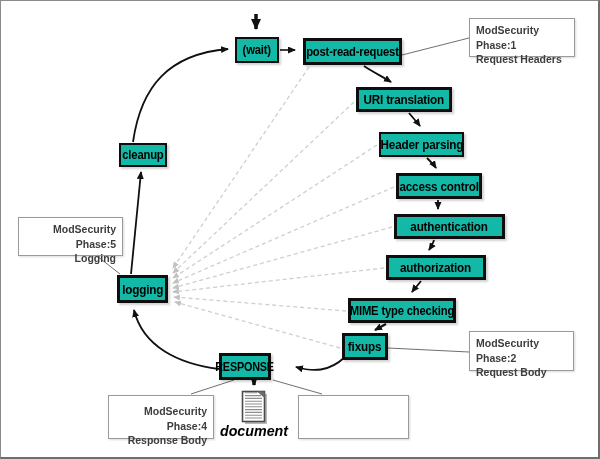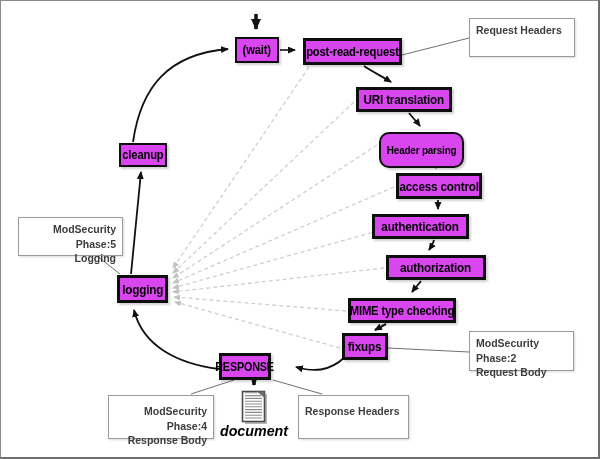--- a/index.html
+++ b/index.html
@@ -4,21 +4,21 @@
 <style>
   html,body{margin:0;padding:0;background:#fff;font-family:"Liberation Sans",sans-serif;}
   #stage{
     position:relative;width:600px;height:459px;background:#ffffff;
     border:1px solid #8a8a8a;border-right:2px solid #6e6e6e;border-bottom:2px solid #6e6e6e;
     box-sizing:border-box;overflow:hidden;
   }
   #wires{position:absolute;left:0;top:0;z-index:1;}
   .node{
     position:absolute;z-index:2;box-sizing:border-box;
-    background:#d946ef;border:3px solid #0e0e0e;
+    background:#14b8a6;border:3px solid #0e0e0e;
     display:flex;align-items:center;justify-content:center;
     color:#000;font-weight:bold;font-size:13px;white-space:nowrap;
     box-shadow:2px 2px 2px rgba(0,0,0,0.18);
   }
   .node .lbl{transform:scaleX(0.9);letter-spacing:-0.2px;}
   .thin{border-width:2px;}
   .ann{
     position:absolute;z-index:2;box-sizing:border-box;
     background:#ffffff;border:1px solid #9a9a9a;
     color:#3d3d3d;font-weight:bold;font-size:10.5px;line-height:1.4;
@@ -94,29 +94,29 @@
   </div>
 
   <div class="node" style="left:302px;top:37px;width:99px;height:27px;font-size:12.5px;">
     <span class="lbl">post-read-request</span>
   </div>
 
   <div class="node" style="left:355px;top:86px;width:96px;height:25px;">
     <span class="lbl">URI translation</span>
   </div>
 
-  <div class="node thin" style="left:378px;top:131px;width:85px;height:36px;font-size:11px;border-radius:10px;">
+  <div class="node thin" style="left:378px;top:131px;width:85px;height:25px;font-size:13px;">
     <span class="lbl">Header parsing</span>
   </div>
 
   <div class="node" style="left:395px;top:172px;width:86px;height:26px;">
     <span class="lbl">access control</span>
   </div>
 
-  <div class="node" style="left:371px;top:213px;width:97px;height:25px;">
+  <div class="node" style="left:393px;top:213px;width:111px;height:25px;">
     <span class="lbl">authentication</span>
   </div>
 
   <div class="node" style="left:385px;top:254px;width:100px;height:25px;">
     <span class="lbl">authorization</span>
   </div>
 
   <div class="node" style="left:341px;top:332px;width:46px;height:27px;">
     <span class="lbl">fixups</span>
   </div>
@@ -131,40 +131,40 @@
 
   <div class="node" style="left:116px;top:274px;width:51px;height:28px;">
     <span class="lbl">logging</span>
   </div>
 
   <div class="node thin" style="left:118px;top:142px;width:48px;height:24px;font-size:12.5px;">
     <span class="lbl">cleanup</span>
   </div>
 
   <div class="ann left" style="left:468px;top:17px;width:106px;height:39px;">
+    <span class="line">ModSecurity Phase:1</span>
     <span class="line">Request Headers</span>
   </div>
 
   <div class="ann left" style="left:468px;top:330px;width:105px;height:40px;">
     <span class="line">ModSecurity Phase:2</span>
     <span class="line">Request Body</span>
   </div>
 
   <div class="ann right" style="left:17px;top:216px;width:105px;height:39px;">
     <span class="line">ModSecurity Phase:5</span>
     <span class="line">Logging</span>
   </div>
 
   <div class="ann right" style="left:107px;top:394px;width:106px;height:44px;padding-top:8px;">
     <span class="line">ModSecurity Phase:4</span>
     <span class="line">Response Body</span>
   </div>
 
   <div class="ann left" style="left:297px;top:394px;width:111px;height:44px;padding-top:8px;">
-    <span class="line">Response Headers</span>
   </div>
 
   <svg id="doc-icon" style="left:239px;top:389px;" width="30" height="36" viewBox="0 0 30 36" aria-hidden="true">
     <rect x="5" y="4" width="22" height="30" fill="#b8b8b8"></rect>
     <rect x="2.5" y="1.5" width="22" height="30" fill="#ffffff" stroke="#4a4a4a" stroke-width="1.6"></rect>
     <polygon points="17,1.5 24.5,1.5 24.5,8" fill="#6b6b6b"></polygon>
     <path d="M5,2.8 L17,2.8 M5,5.6 L21,5.6 M5,8.4 L22,8.4 M5,11.2 L22,11.2 M5,14 L22,14 M5,16.8 L22,16.8 M5,19.6 L22,19.6 M5,22.4 L22,22.4 M5,25.2 L22,25.2 M5,28 L22,28" stroke="#8d8d8d" stroke-width="1.1" fill="none"></path>
   </svg>
 
   <div id="doc-label" style="left:214px;top:421px;width:78px;">document</div>

